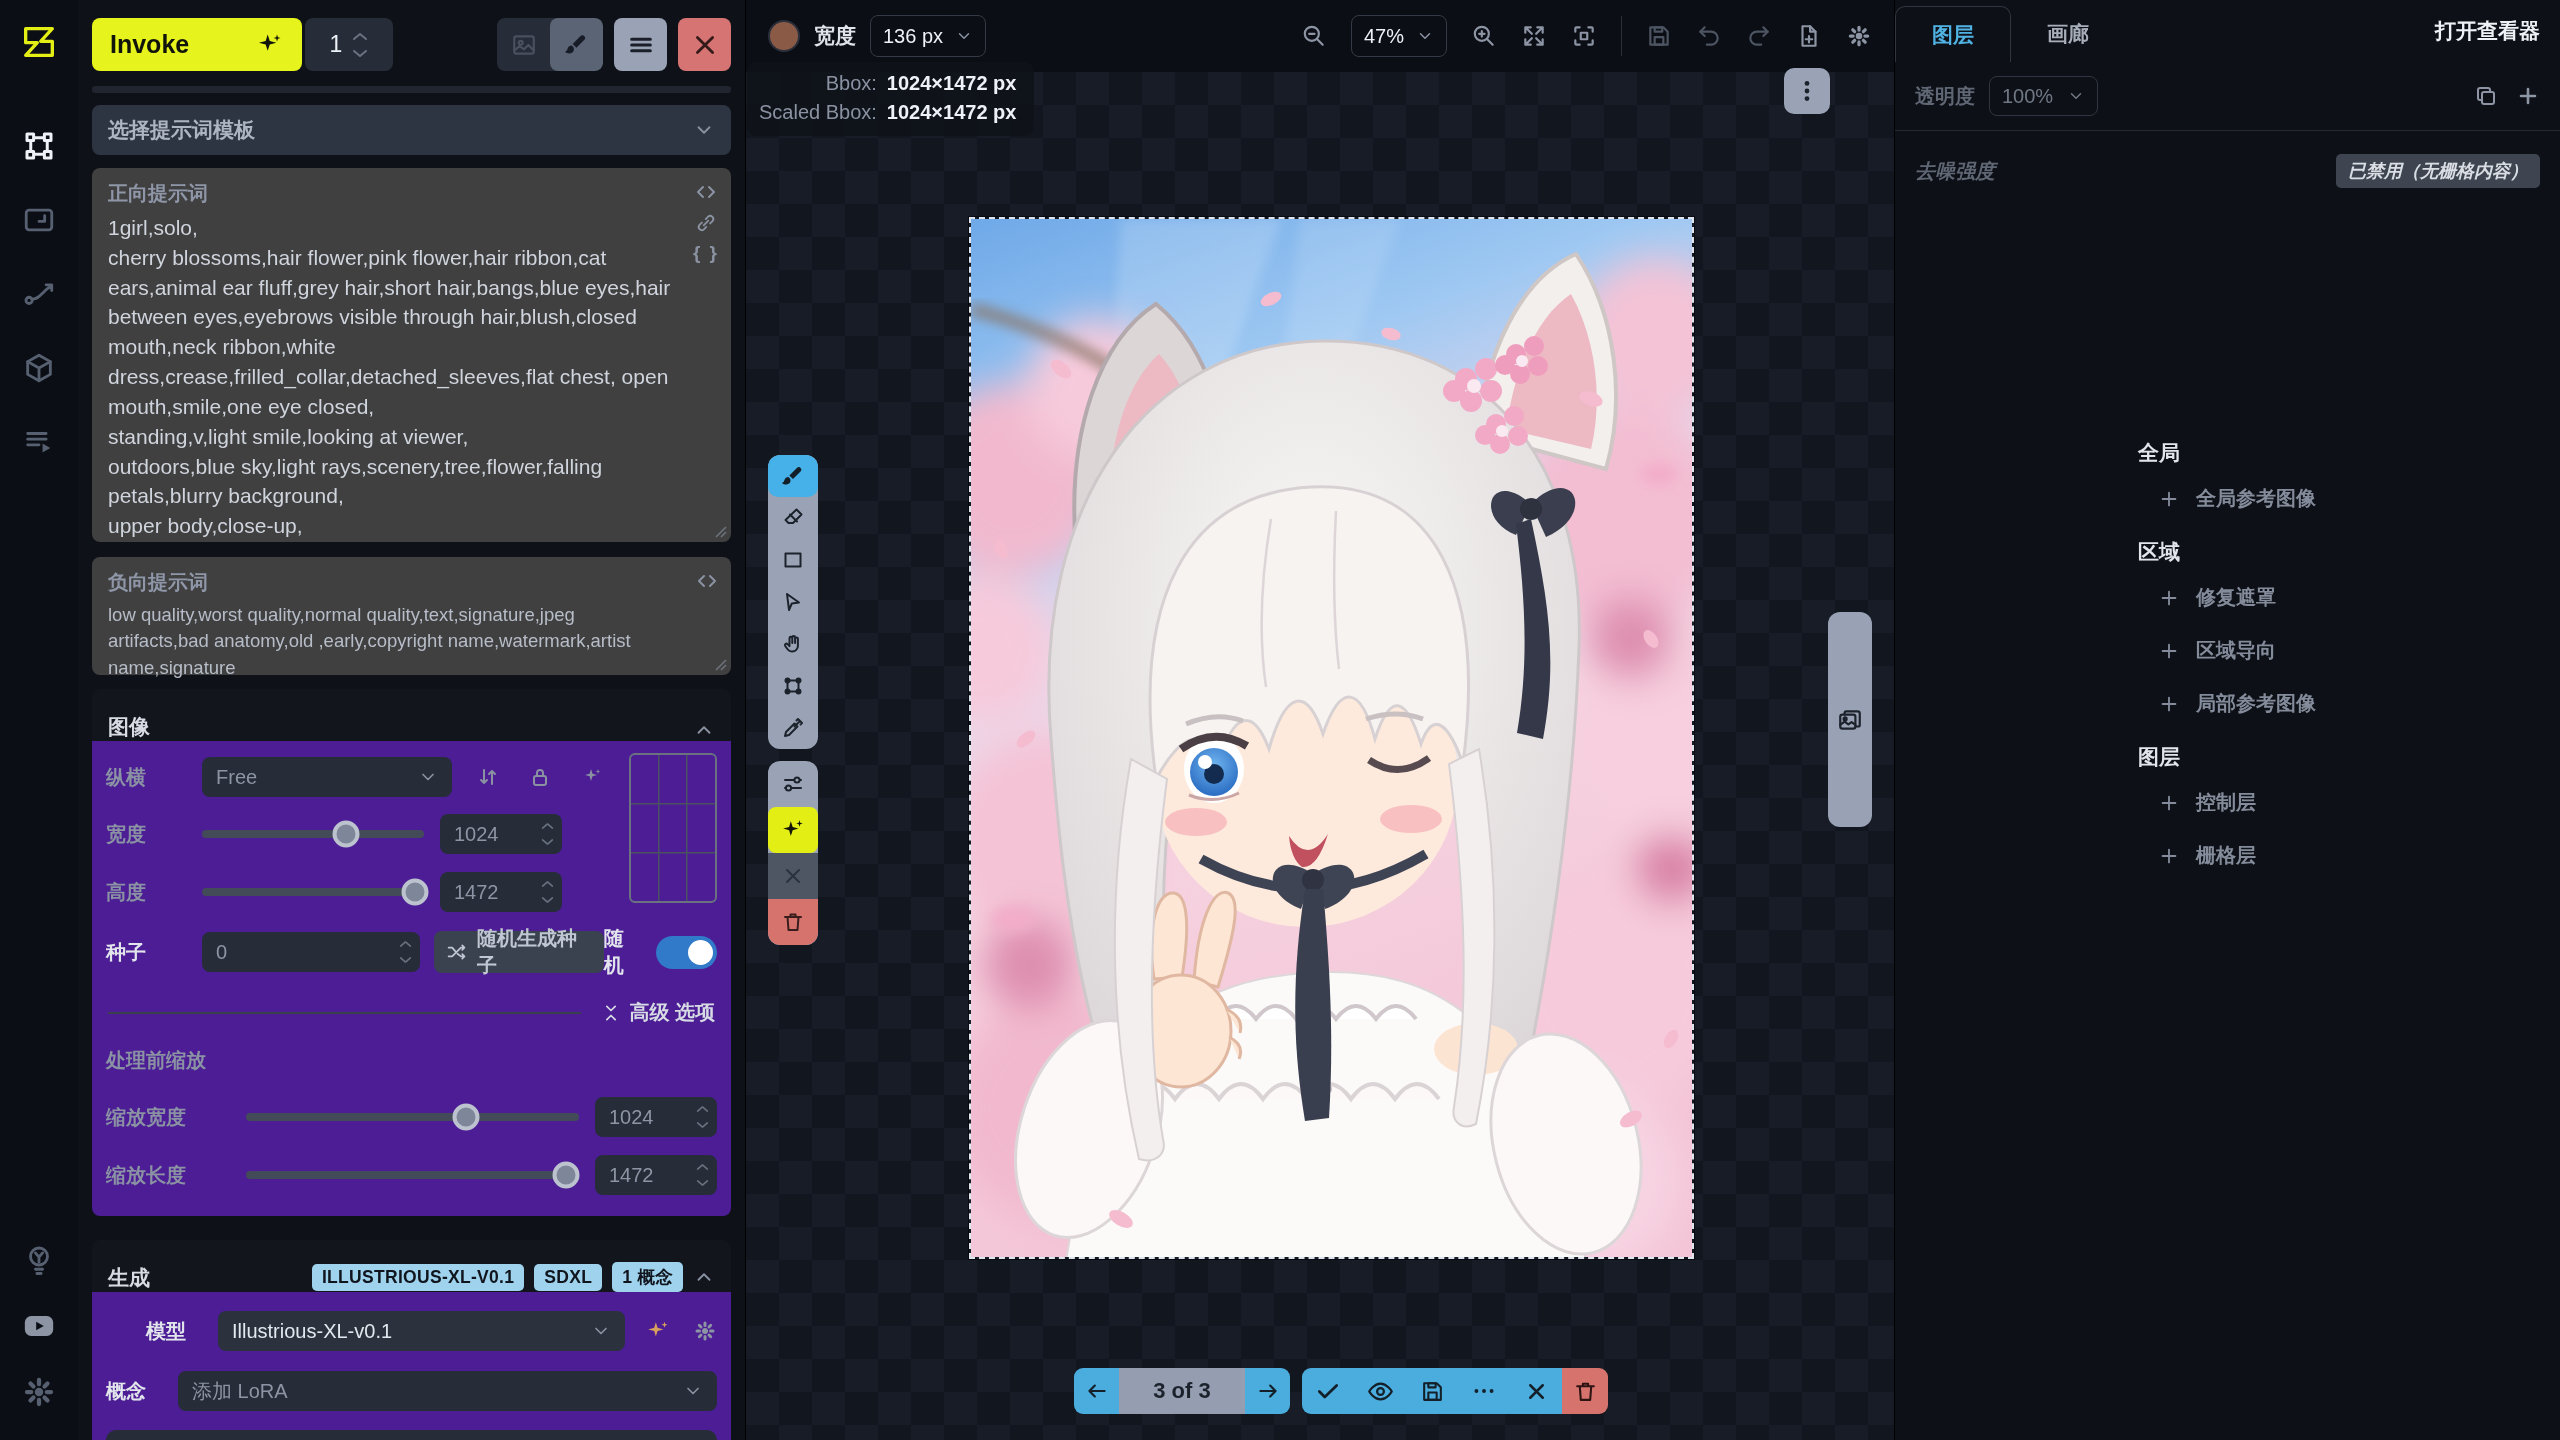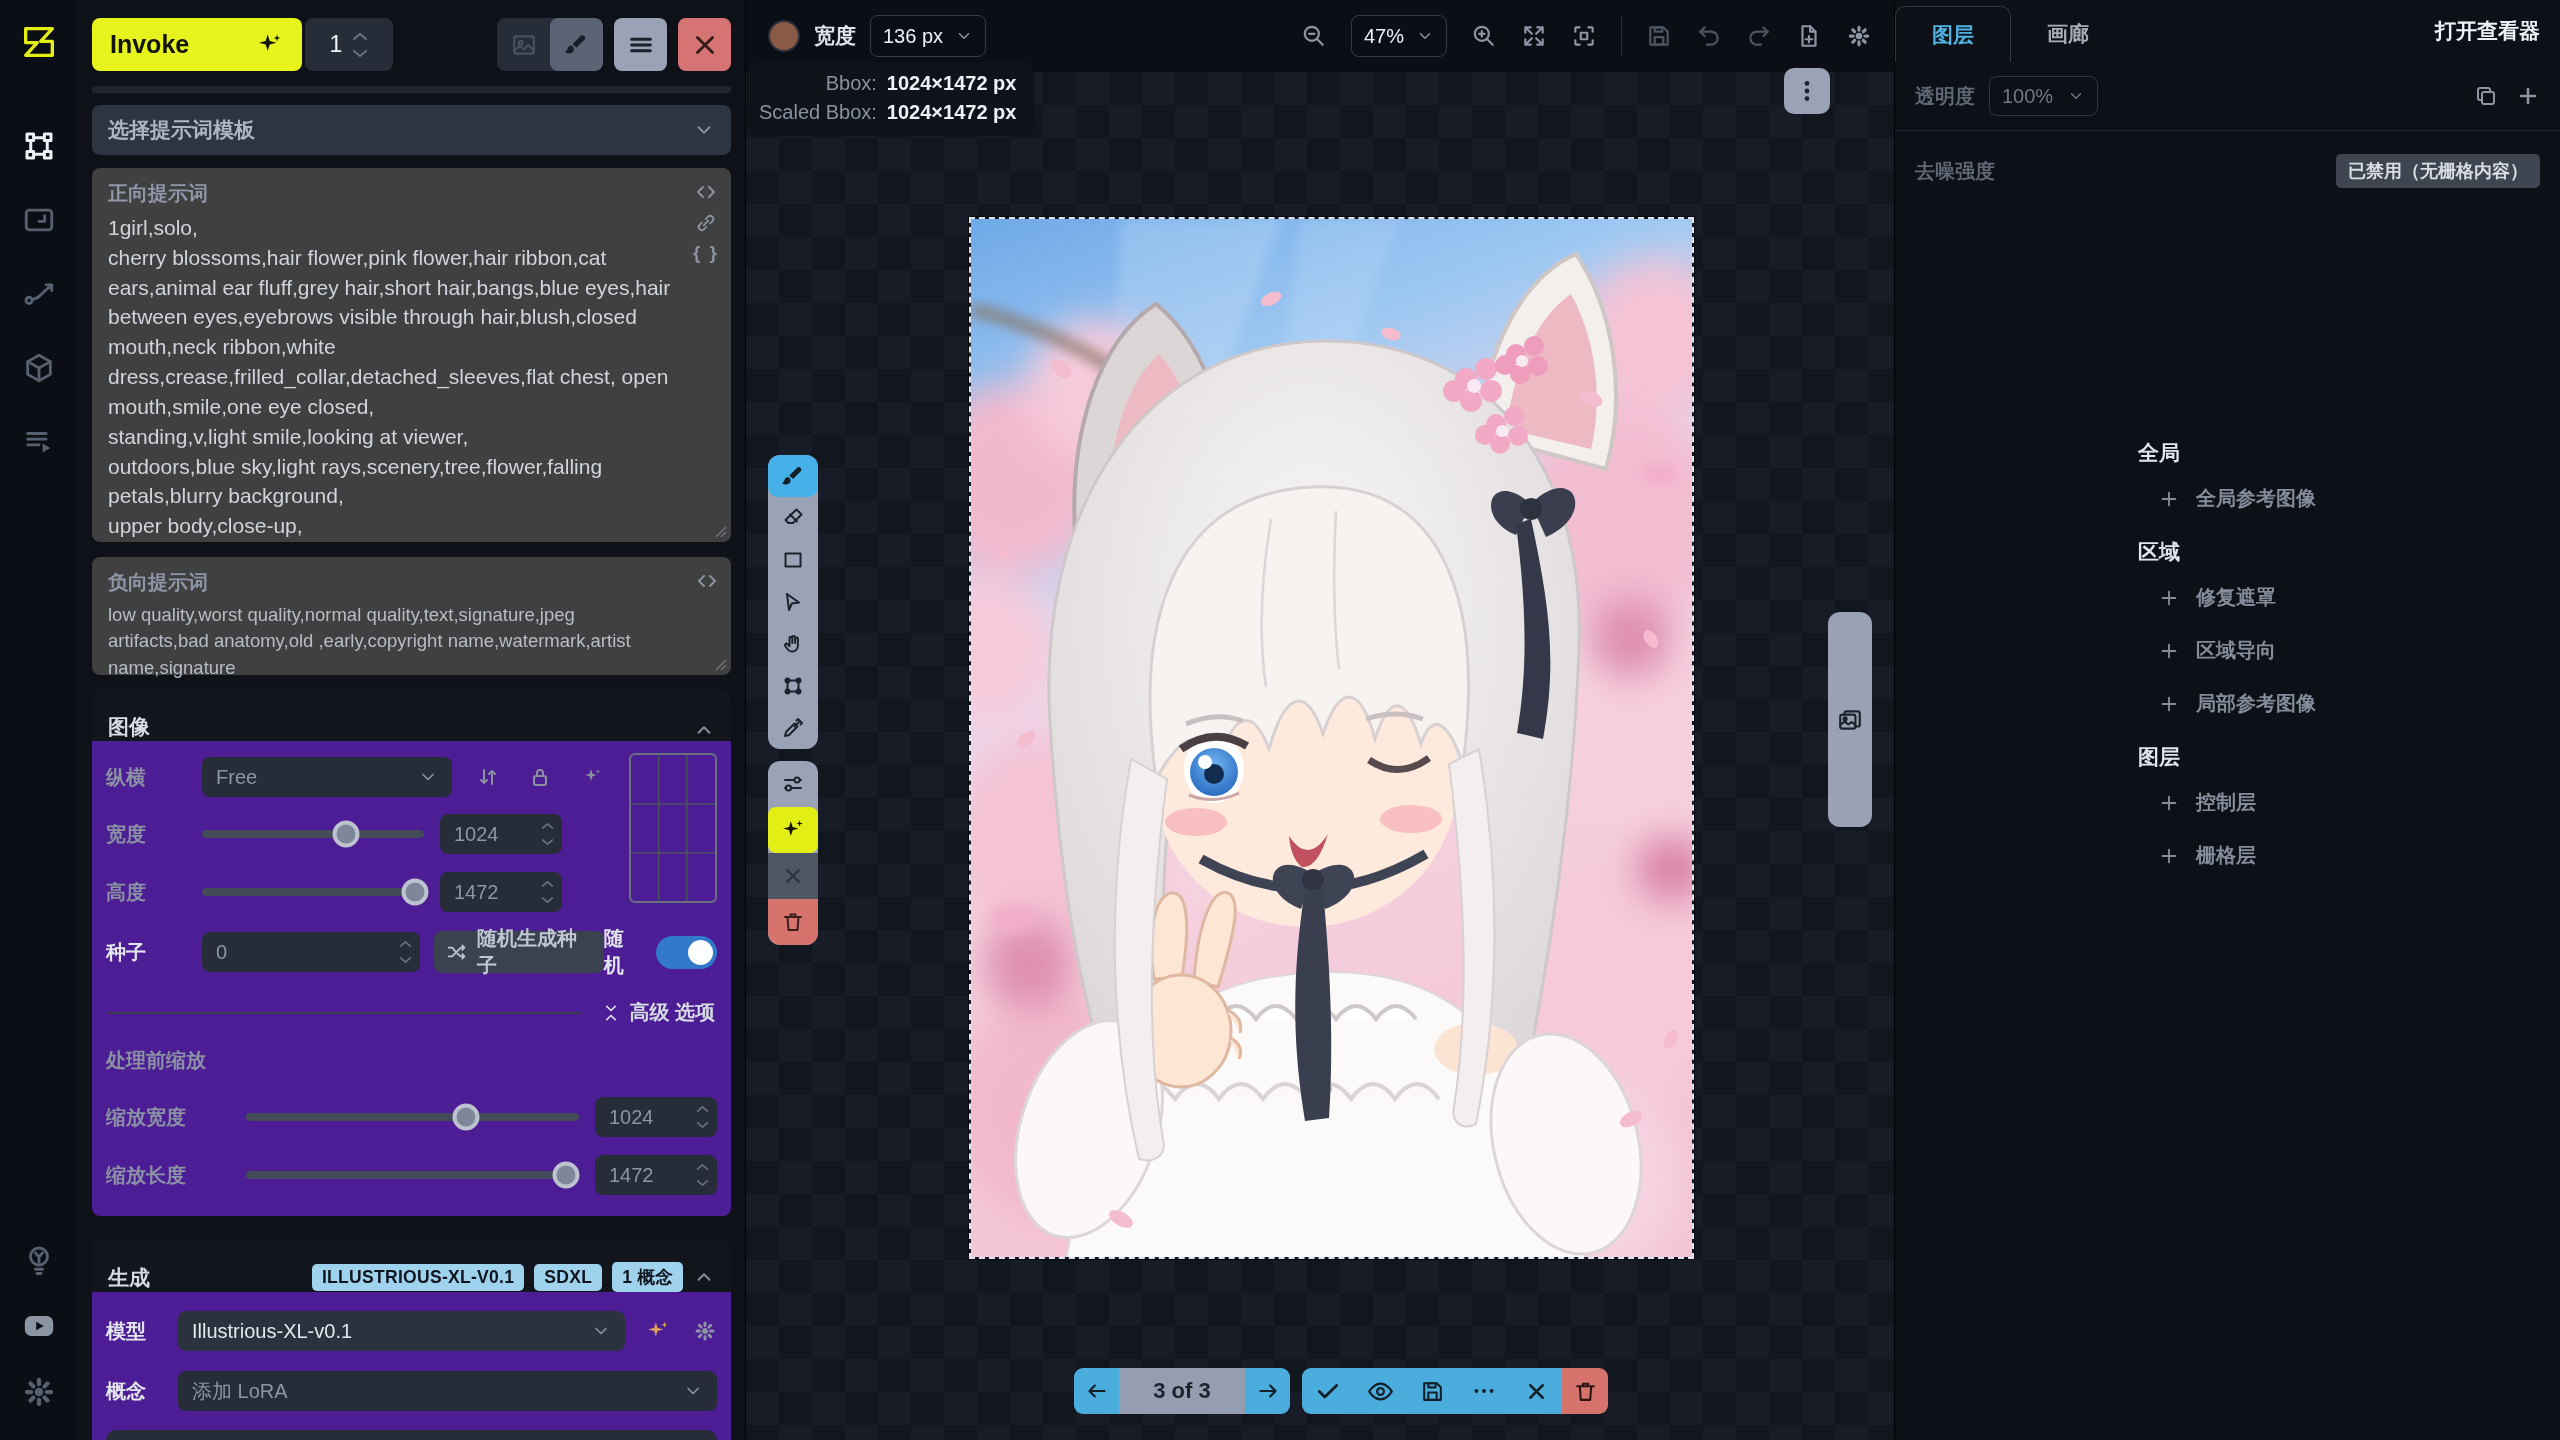--- a/index.html
+++ b/index.html
@@ -121,21 +121,21 @@
   .rp-tabs { height:62px; display:flex; align-items:flex-end; padding:0 20px 0 0; }
   .rp-tab { height:56px; padding:0 36px; display:flex; align-items:center; font-size:21px; font-weight:bold; cursor:pointer; color:#a7aeba; }
   .rp-tab.active { color:#4fb2e3; border:1px solid #2f3642; border-bottom:none; border-radius:10px 10px 0 0; background:#0d1016; }
   .rp-open { margin-left:auto; color:#eef1f6; font-size:21px; font-weight:bold; cursor:pointer; align-self:center; }
   .rp-row { display:flex; align-items:center; padding:0 20px; }
   .rp-opacity { margin-top:12px; height:44px; gap:14px; }
   .rp-dim { color:#5f6674; font-size:20px; font-weight:bold; }
   .rp-dd { height:40px; border:1px solid #2f3642; border-radius:8px; display:flex; align-items:center; gap:14px; padding:16px 12px; color:#707886; font-size:20px; }
   .rp-icons { margin-left:auto; display:flex; gap:18px; color:#8d95a5; }
   .rp-divider { height:1px; background:#232935; margin:12px 0 0 0; }
-  .rp-denoise { margin-top:18px; height:44px; }
+  .rp-denoise { margin-top:18px; height:44px;font-style:italic; }
   .rp-badge { margin-left:auto; background:#3f4550; color:#d9dde4; font-size:18px; font-weight:bold; border-radius:5px; padding:5px 12px; }
 
   .layer-list { margin-top:246px; margin-left:243px; }
   .lg-title { font-size:21px; font-weight:bold; color:#e2e6ec; margin-bottom:18px; }
   .lg-item { display:flex; align-items:center; gap:16px; color:#848c9b; font-size:20px; font-weight:bold; margin:0 0 26px 20px; cursor:pointer; }
   .lg-group { margin-bottom:10px; }
 </style>
 </head>
 <body>
 
@@ -443,21 +443,21 @@
         <span style="margin-left:auto;display:flex;gap:10px;align-items:center;">
           <span class="badge">ILLUSTRIOUS-XL-V0.1</span>
           <span class="badge">SDXL</span>
           <span class="badge">1 概念</span>
           <svg class="icn chev" width="22" height="22" viewBox="0 0 24 24">
               <path d="M6 15l6-6 6 6"></path>
             </svg>
         </span>
       </div>
       <div class="sec-body">
-        <div class="row" style="height:62px;">
+        <div class="row" style="height:62px;margin-left:40px;">
           <span class="r-label bright" style="width:72px;flex-basis:72px;">模型</span>
           <div class="dd" style="flex:1;background:#2b323e;color:#e3e7ee;">
             <span>Illustrious-XL-v0.1</span>
             <svg class="icn chev" width="20" height="20" viewBox="0 0 24 24">
                 <path d="M6 9l6 6 6-6"></path>
               </svg>
           </div>
           <span style="display:flex;gap:22px;margin-left:20px;align-items:center;">
             <svg width="26" height="26" viewBox="0 0 24 24">
                 <path d="M10 4l1.6 5L17 10.6l-5.4 1.5L10 17l-1.5-4.9L3 10.6l5.5-1.6zM18 3.5l.7 2.1 2.1.7-2.1.7L18 9l-.7-2-2.1-.7 2.1-.7z" fill="#d9a05e"></path>

